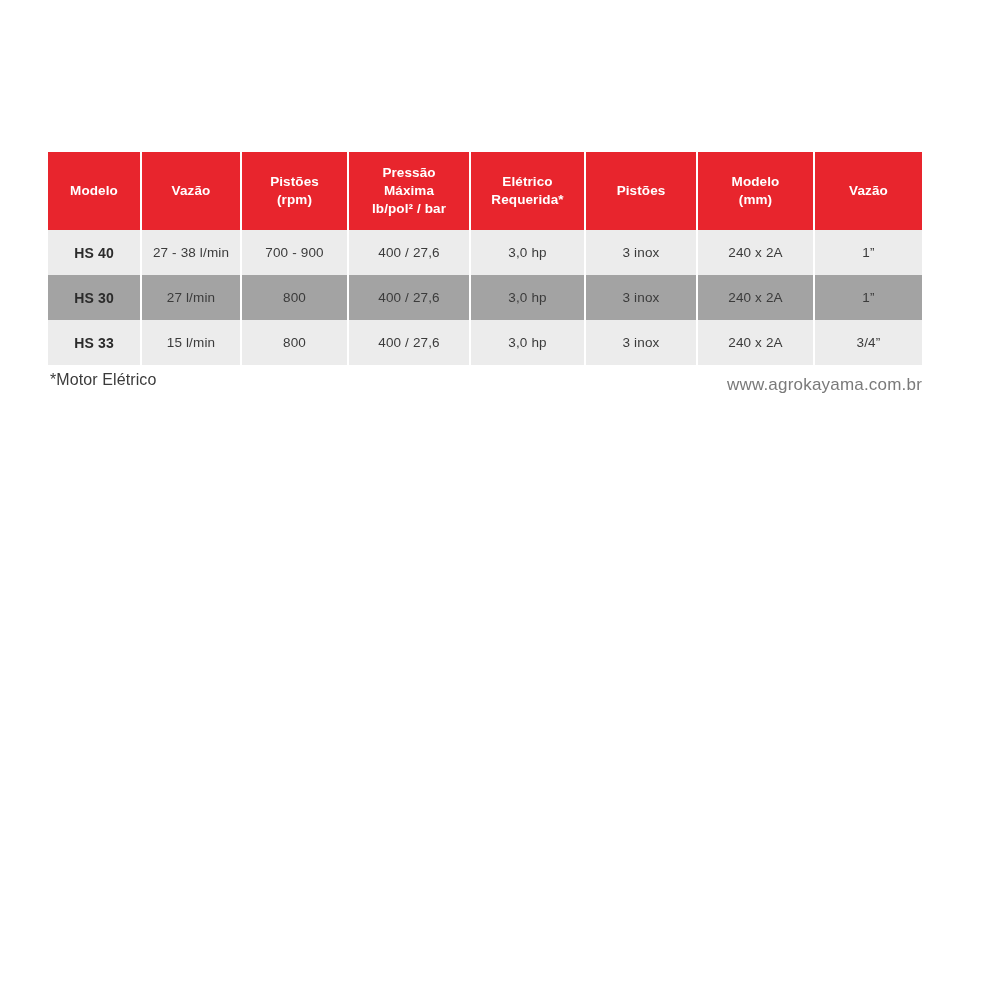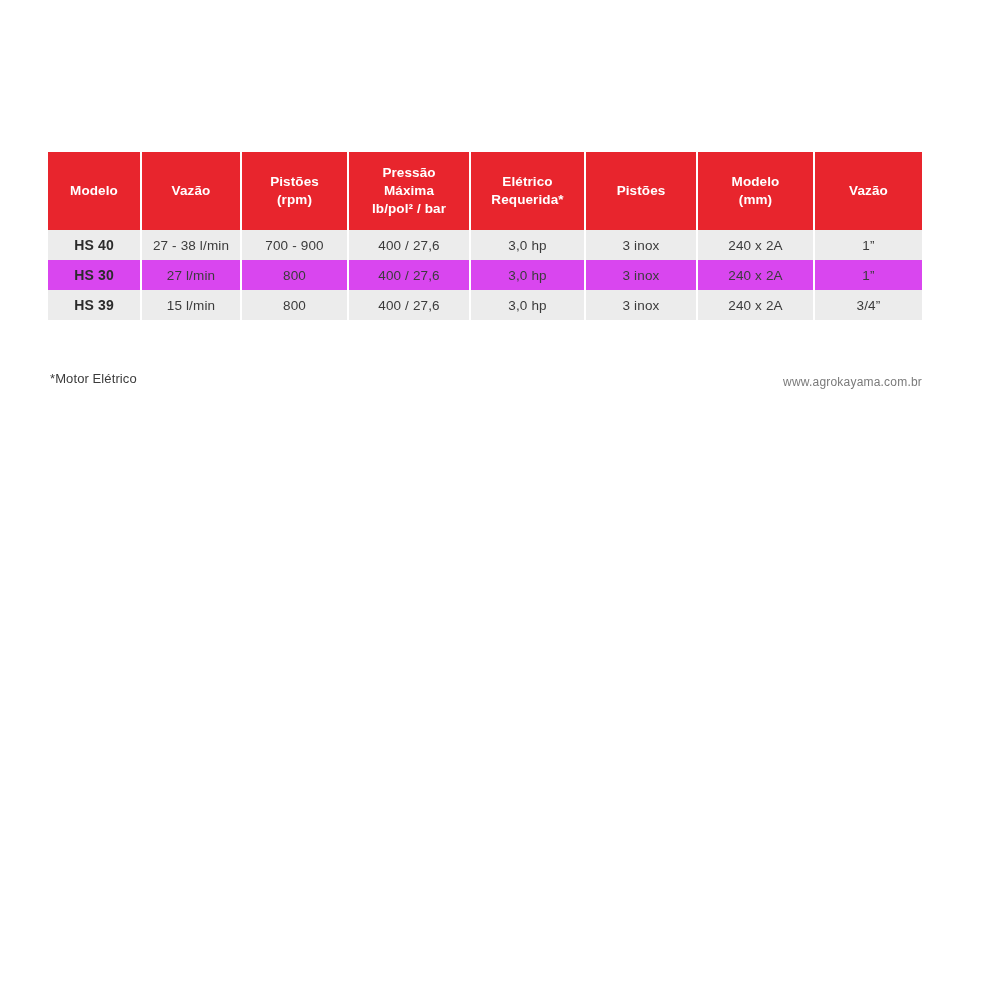--- a/index.html
+++ b/index.html
@@ -52,57 +52,57 @@
     text-align: center;
     vertical-align: middle;
     padding: 0 4px;
     border-right: 2px solid #ffffff;
     letter-spacing: 0.1px;
     box-sizing: border-box;
   }
   #spec-table th:last-child { border-right: none; }
 
   #spec-table td {
-    height: 30px;
+    height: 45px;
     font-size: 13.5px;
     color: #3b3b3b;
     text-align: center;
     vertical-align: middle;
     padding: 0 4px;
     border-right: 2px solid #ffffff;
     letter-spacing: 0.15px;
     box-sizing: border-box;
   }
   #spec-table td:last-child { border-right: none; }
 
   #spec-table tr.row-odd td  { background: #ececec; }
-  #spec-table tr.row-even td { background: #d946ef; }
+  #spec-table tr.row-even td { background: #a3a3a3; }
 
   #spec-table td.model-cell {
     font-weight: bold;
     color: #2b2b2b;
     font-size: 14px;
   }
 
   
   .footnote {
     position: absolute;
     left: 50px;
     top: 371px;
-    font-size: 13px;
+    font-size: 16px;
     color: #3b3b3b;
     letter-spacing: 0.1px;
     white-space: nowrap;
   }
 
   .site-url {
     position: absolute;
     right: 78px;
     top: 375px;
-    font-size: 12px;
+    font-size: 17px;
     color: #7a7a7a;
     letter-spacing: 0.2px;
     white-space: nowrap;
   }
 </style>
 </head>
 <body>
 
 <div id="canvas">
 
@@ -165,21 +165,21 @@
         <td class="model-cell">HS 30</td>
         <td>27 l/min</td>
         <td>800</td>
         <td>400 / 27,6</td>
         <td>3,0 hp</td>
         <td>3 inox</td>
         <td>240 x 2A</td>
         <td>1”</td>
       </tr>
       <tr class="row-odd">
-        <td class="model-cell">HS 39</td>
+        <td class="model-cell">HS 33</td>
         <td>15 l/min</td>
         <td>800</td>
         <td>400 / 27,6</td>
         <td>3,0 hp</td>
         <td>3 inox</td>
         <td>240 x 2A</td>
         <td>3/4”</td>
       </tr>
     </tbody>
   </table>

